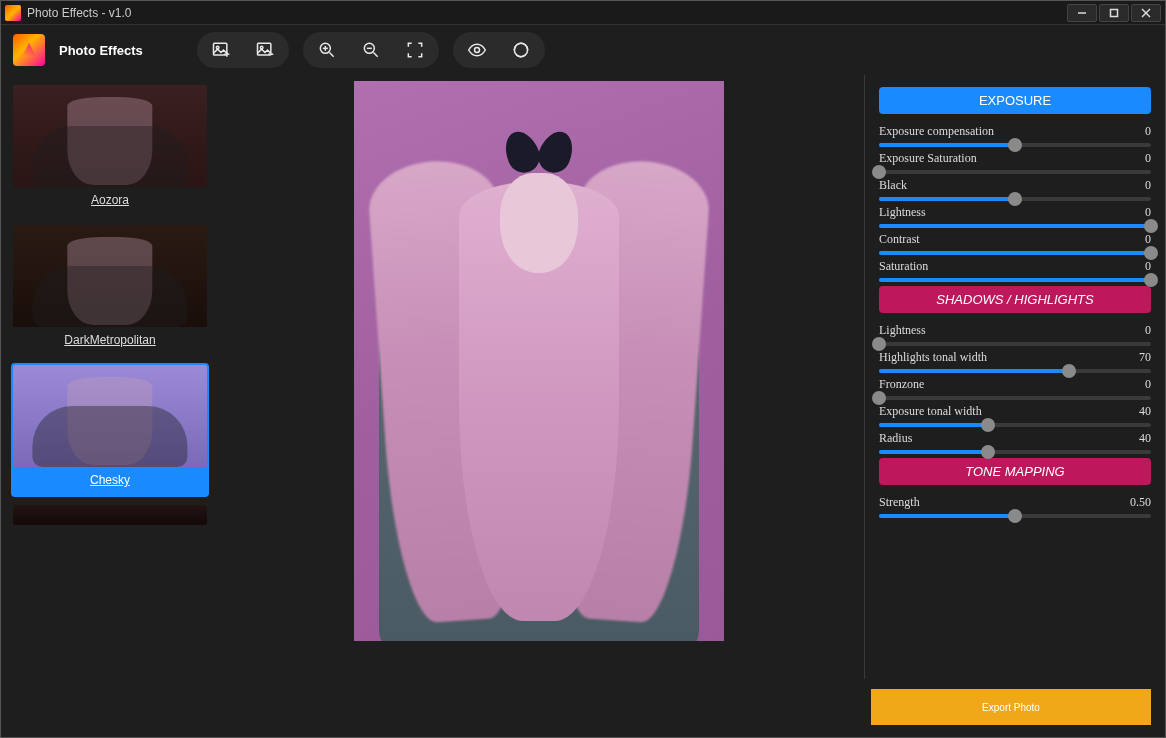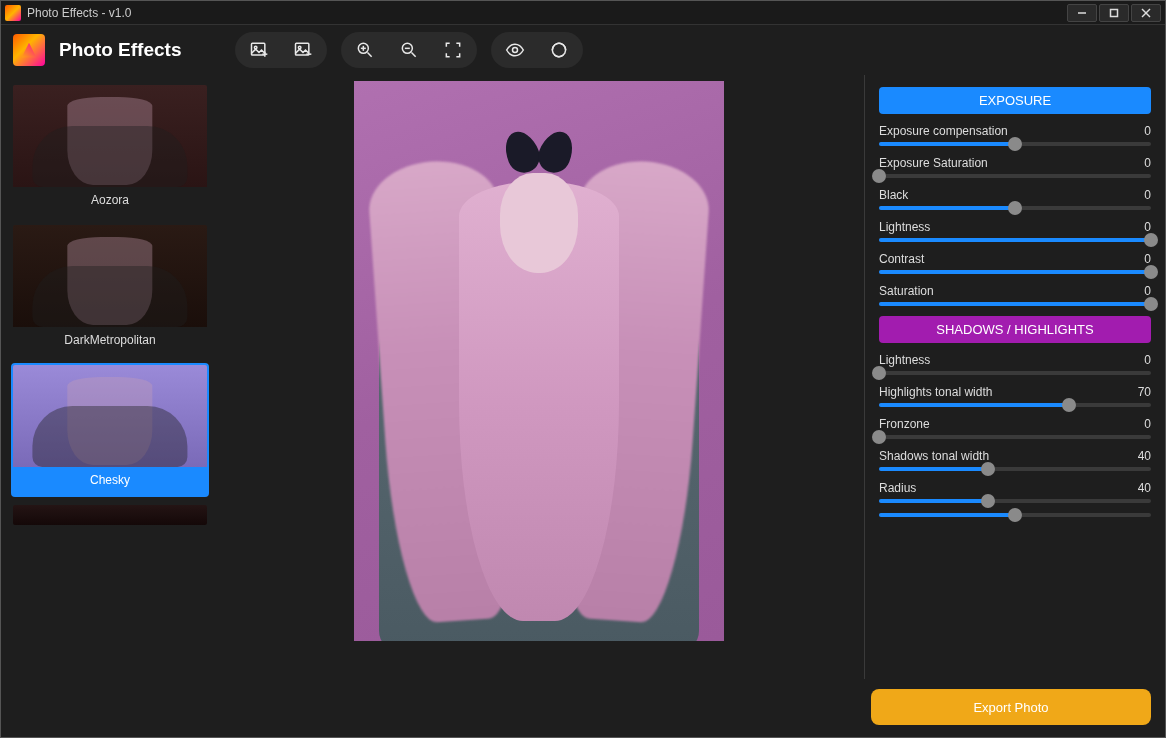--- a/index.html
+++ b/index.html
@@ -40,39 +40,40 @@
   .toolbar {
     height: 50px; display: flex; align-items: center; padding: 0 12px; gap: 14px;
     background: #1e1e1e;
   }
   .app-badge {
     width: 32px; height: 32px; border-radius: 4px;
     background: linear-gradient(135deg, #ff5a00 0%, #ffb400 40%, #ff00a0 100%);
     display: flex; align-items: center; justify-content: center;
   }
   .app-badge::after { content: ""; width: 18px; height: 18px; background: linear-gradient(45deg, #ffb400, #ff00a0); clip-path: polygon(10% 90%, 50% 10%, 90% 90%); }
-  .toolbar .app-name { font-size: 19px; font-weight: 600; color: #fff; margin-right: 40px; }
+  .toolbar .app-name { font-size: 13px; font-weight: 600; color: #fff; margin-right: 40px; }
   .tool-group {
     background: #2b2b2b; border-radius: 20px; height: 36px;
     display: flex; align-items: center; padding: 0 14px; gap: 24px;
   }
   .tool-btn { width: 20px; height: 20px; display: flex; align-items: center; justify-content: center; cursor: pointer; }
   .tool-btn svg { width: 20px; height: 20px; stroke: #e8e8e8; fill: none; stroke-width: 1.8; }
   .content {
     flex: 1; display: flex; overflow: hidden; background:#1e1e1e;
   }
   .sidebar {
     width: 212px; background: #1e1e1e; overflow-y: auto; padding: 8px 4px 8px 10px;
   }
   .sidebar::-webkit-scrollbar { width: 10px; }
   .sidebar::-webkit-scrollbar-track { background: #2a2a2a; }
   .sidebar::-webkit-scrollbar-thumb { background: #555; border-radius: 4px; }
   .preset {
     margin-bottom: 6px; border-radius: 4px; overflow: hidden; cursor: pointer;
     border: 2px solid transparent;
+    text-decoration: underline;
   }
   .preset.selected { border-color: #1a8aff; background: #1a8aff; }
   .preset .thumb { width: 100%; height: 102px; background-size: cover; background-position: center top; }
   .preset .label { text-align: center; font-size: 12px; padding: 6px 0 8px; color: #ddd; }
   .preset.selected .label { background: #1a8aff; color: #fff; }
   .canvas {
     flex: 1; display: flex; align-items: flex-start; justify-content: center;
     padding: 6px 0; background: #1e1e1e; position: relative;
   }
   .photo {
@@ -120,40 +121,40 @@
   .controls {
     width: 300px; background: #1e1e1e; overflow-y: auto; padding: 12px 14px 4px;
   }
   .controls::-webkit-scrollbar { width: 10px; }
   .controls::-webkit-scrollbar-track { background: #2a2a2a; }
   .controls::-webkit-scrollbar-thumb { background: #555; border-radius: 4px; }
   .section-header {
     background: #1a8aff; color: #fff; text-align: center; padding: 6px 0;
     border-radius: 4px; font-size: 13px; margin-bottom: 10px;
   }
-  .section-header.inactive { background: #a21caf; }
-  .slider-row { margin-bottom: 10px; }
+  .section-header.inactive { background: #be185d; font-style: italic; }
+  .slider-row { margin-bottom: 4px; font-family: Liberation Serif, serif; }
   .slider-row .top { display: flex; justify-content: space-between; font-size: 12px; color: #ddd; margin-bottom: 4px; }
   .slider-track {
     height: 4px; background: #3a3a3a; border-radius: 2px; position: relative;
   }
   .slider-fill {
     position: absolute; left: 0; top: 0; height: 100%; background: #1a8aff; border-radius: 2px;
   }
   .slider-handle {
     position: absolute; width: 14px; height: 14px; background: #8a8a8a;
     border-radius: 50%; top: 50%; transform: translate(-50%, -50%);
     cursor: pointer;
   }
   .footer {
     padding: 10px 14px 12px; display: flex; justify-content: flex-end; background:#1e1e1e;
   }
   .export-btn {
     width: 280px; height: 36px; background: #f0a818; color: #fff;
-    border: none; border-radius: 8px; font-size: 13px; font-weight: 500; cursor: pointer;
+    border: none; border-radius: 0; font-size: 10px; font-weight: 500; cursor: pointer;
   }
 </style>
 </head>
 <body>
 
 <div class="window">
 
   <div class="titlebar">
     <div class="icon-app"></div>
     <div class="title">Photo Effects - v1.0</div>
@@ -374,39 +375,44 @@
             <span>Fronzone</span>
             <span>0</span>
           </div>
           <div class="slider-track">
             <div class="slider-fill" style="width: 0%;"></div>
             <div class="slider-handle" style="left: 0%;"></div>
           </div>
         </div>
         <div class="slider-row">
           <div class="top">
-            <span>Shadows tonal width</span>
+            <span>Exposure tonal width</span>
             <span>40</span>
           </div>
           <div class="slider-track">
             <div class="slider-fill" style="width: 40%;"></div>
             <div class="slider-handle" style="left: 40%;"></div>
           </div>
         </div>
         <div class="slider-row">
           <div class="top">
             <span>Radius</span>
             <span>40</span>
           </div>
           <div class="slider-track">
             <div class="slider-fill" style="width: 40%;"></div>
             <div class="slider-handle" style="left: 40%;"></div>
           </div>
         </div>
-        <div class="slider-row">
+        <div class="section-header inactive">TONE MAPPING</div>
+        <div class="slider-row">
+          <div class="top">
+            <span>Strength</span>
+            <span>0.50</span>
+          </div>
           <div class="slider-track">
             <div class="slider-fill" style="width: 50%;"></div>
             <div class="slider-handle" style="left: 50%;"></div>
           </div>
         </div>
       </div>
   </div>
 
   <div class="footer">
     <button class="export-btn">Export Photo</button>

